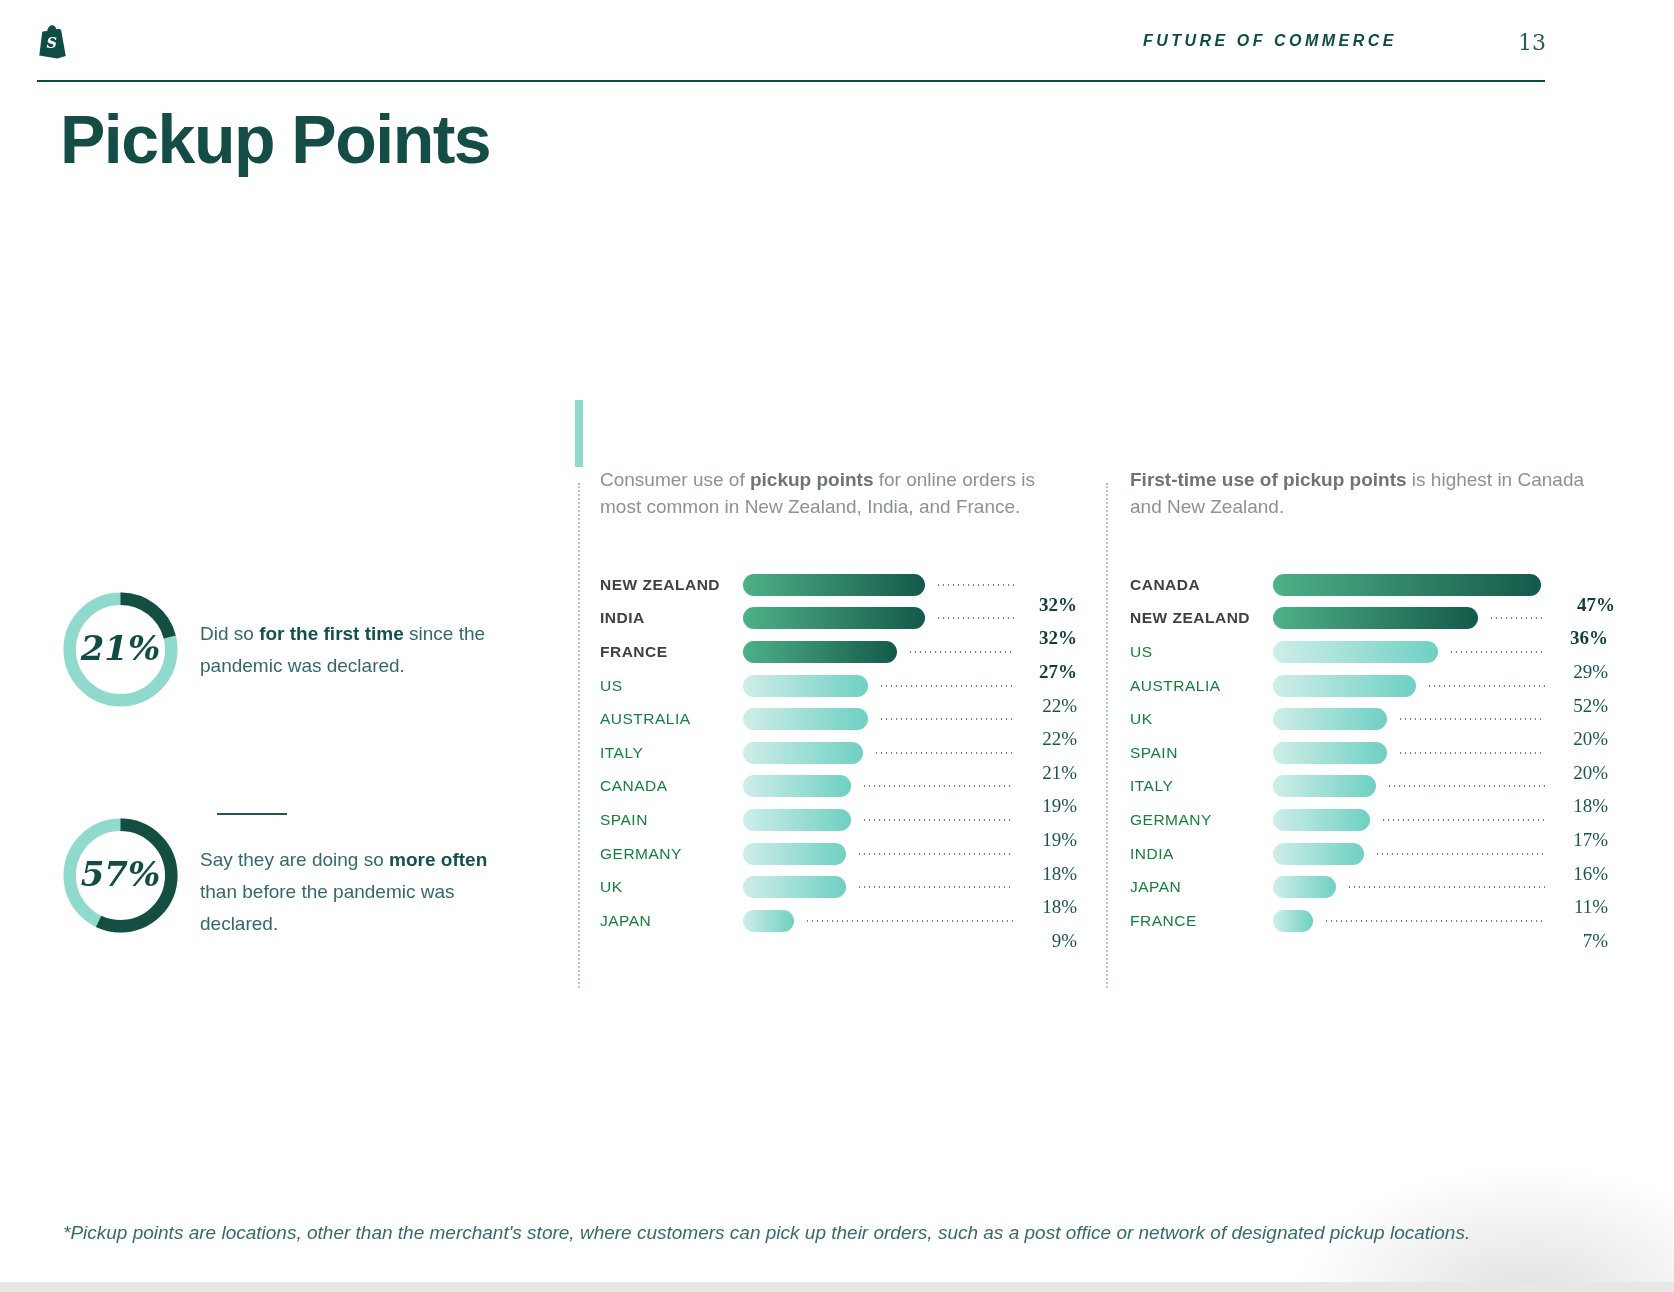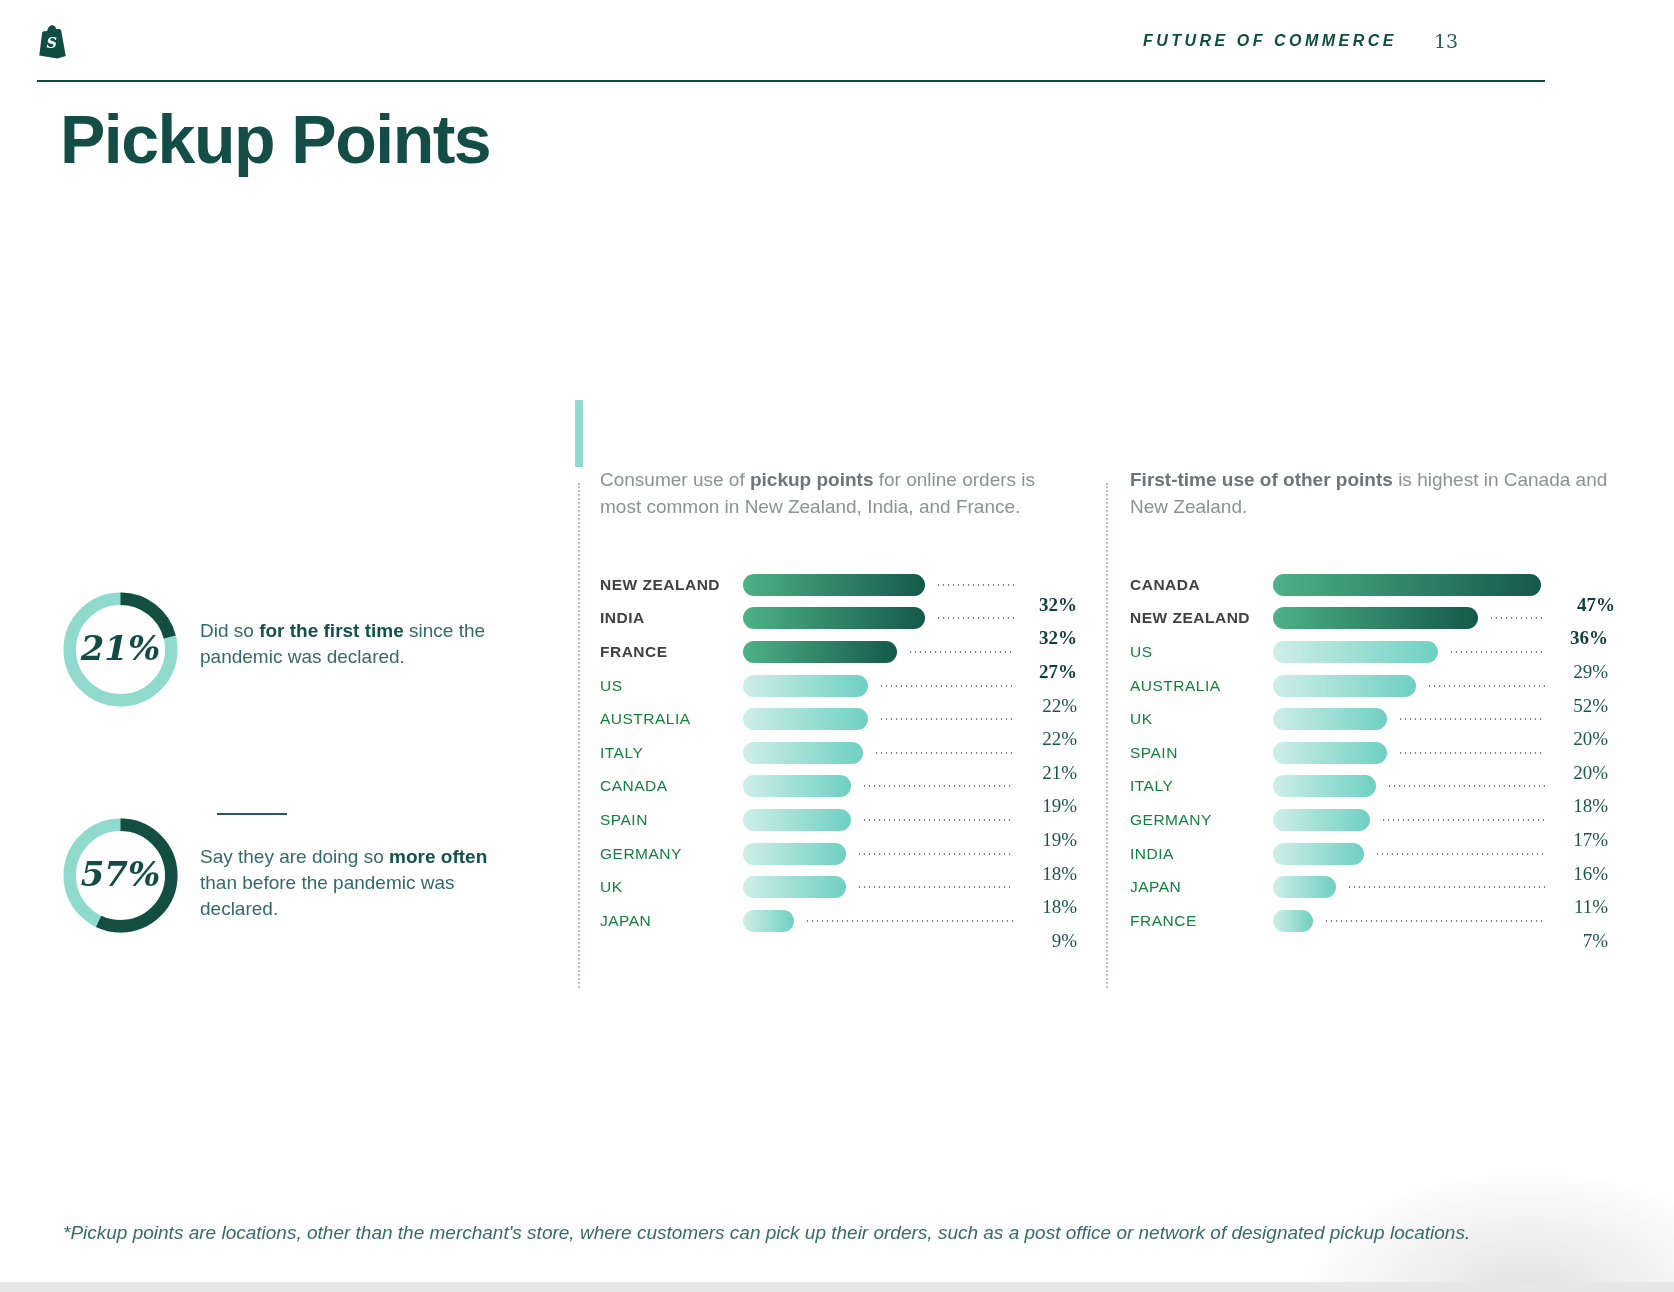--- a/index.html
+++ b/index.html
@@ -3,40 +3,40 @@
 <meta charset="utf-8">
 <style>
   html,body{margin:0;padding:0;}
   body{background:#fff;font-family:"Liberation Sans",sans-serif;}
   .page{position:relative;width:1674px;height:1292px;background:#ffffff;overflow:hidden;}
 
   
   .logo{position:absolute;left:37px;top:24px;}
   .brand{position:absolute;right:277px;top:32px;font-size:16px;font-weight:bold;font-style:italic;
          letter-spacing:3.5px;color:#0F4C44;}
-  .pagenum{position:absolute;left:1434px;top:30px;font-family:"DejaVu Serif",serif;font-size:19px;color:#2B5B55;}
+  .pagenum{position:absolute;left:1518px;top:30px;font-family:"DejaVu Serif",serif;font-size:22px;color:#2B5B55;}
   .header-rule{position:absolute;left:37px;top:80px;width:1508px;height:2px;background:#0E4A42;}
 
   
   .title{position:absolute;left:60px;top:100px;margin:0;font-size:68px;font-weight:bold;
          letter-spacing:-1.5px;color:#144D45;}
 
   
   .lead{position:absolute;left:63px;top:368px;width:450px;margin:0;font-size:27.5px;line-height:33.5px;
         font-weight:bold;font-style:italic;color:#17574F;}
   .stat{position:absolute;left:63px;width:470px;height:120px;}
   .stat-1{top:592px;}
   .stat-2{top:818px;}
   .donut{position:absolute;left:0;top:0;width:115px;height:115px;}
   .donut .ring{fill:none;stroke:#8FDACC;stroke-width:13;}
   .donut .arc{fill:none;stroke:#134E41;stroke-width:13;}
   .donut-label{position:absolute;left:0;top:36px;width:115px;text-align:center;
                font-family:"DejaVu Serif",serif;font-weight:bold;font-style:italic;
                font-size:34px;color:#124C44;}
-  .stat-text{position:absolute;left:137px;top:26px;width:310px;margin:0;font-size:19px;line-height:26px;
+  .stat-text{position:absolute;left:137px;top:26px;width:310px;margin:0;font-size:19px;line-height:32px;
              color:#33696A;}
   .stat-text strong{color:#14514E;}
   .stat-divider{position:absolute;left:217px;top:813px;width:70px;height:0;border-top:2px solid #1E5B54;}
 
   
   .accent{position:absolute;left:575px;top:400px;width:8px;height:67px;background:#8FDACC;}
   .section-heading{position:absolute;left:600px;top:374px;margin:0;font-size:30px;font-weight:bold;
                    font-style:italic;color:#135049;}
   .vdots{position:absolute;top:483px;height:505px;width:0;border-left:2px dotted #A9CCC5;}
   .vdots-a{left:578px;}
@@ -172,21 +172,21 @@
         <div class="row">
           <span class="country">JAPAN</span>
           <span class="bar" style="width: 51.3px;"></span>
           <span class="leader"></span>
           <span class="val">9%</span>
         </div>
       </div>
   </div>
 
   <div class="chart chart-b">
-    <p class="intro"><span></span><strong>First-time use of other points</strong><span> is highest in Canada and New Zealand.</span></p>
+    <p class="intro"><span></span><strong>First-time use of pickup points</strong><span> is highest in Canada and New Zealand.</span></p>
     <div class="rows">
         <div class="row hl">
           <span class="country">CANADA</span>
           <span class="bar" style="width: 267.9px;"></span>
           <span class="leader"></span>
           <span class="val">47%</span>
         </div>
         <div class="row hl">
           <span class="country">NEW ZEALAND</span>
           <span class="bar" style="width: 205.2px;"></span>

